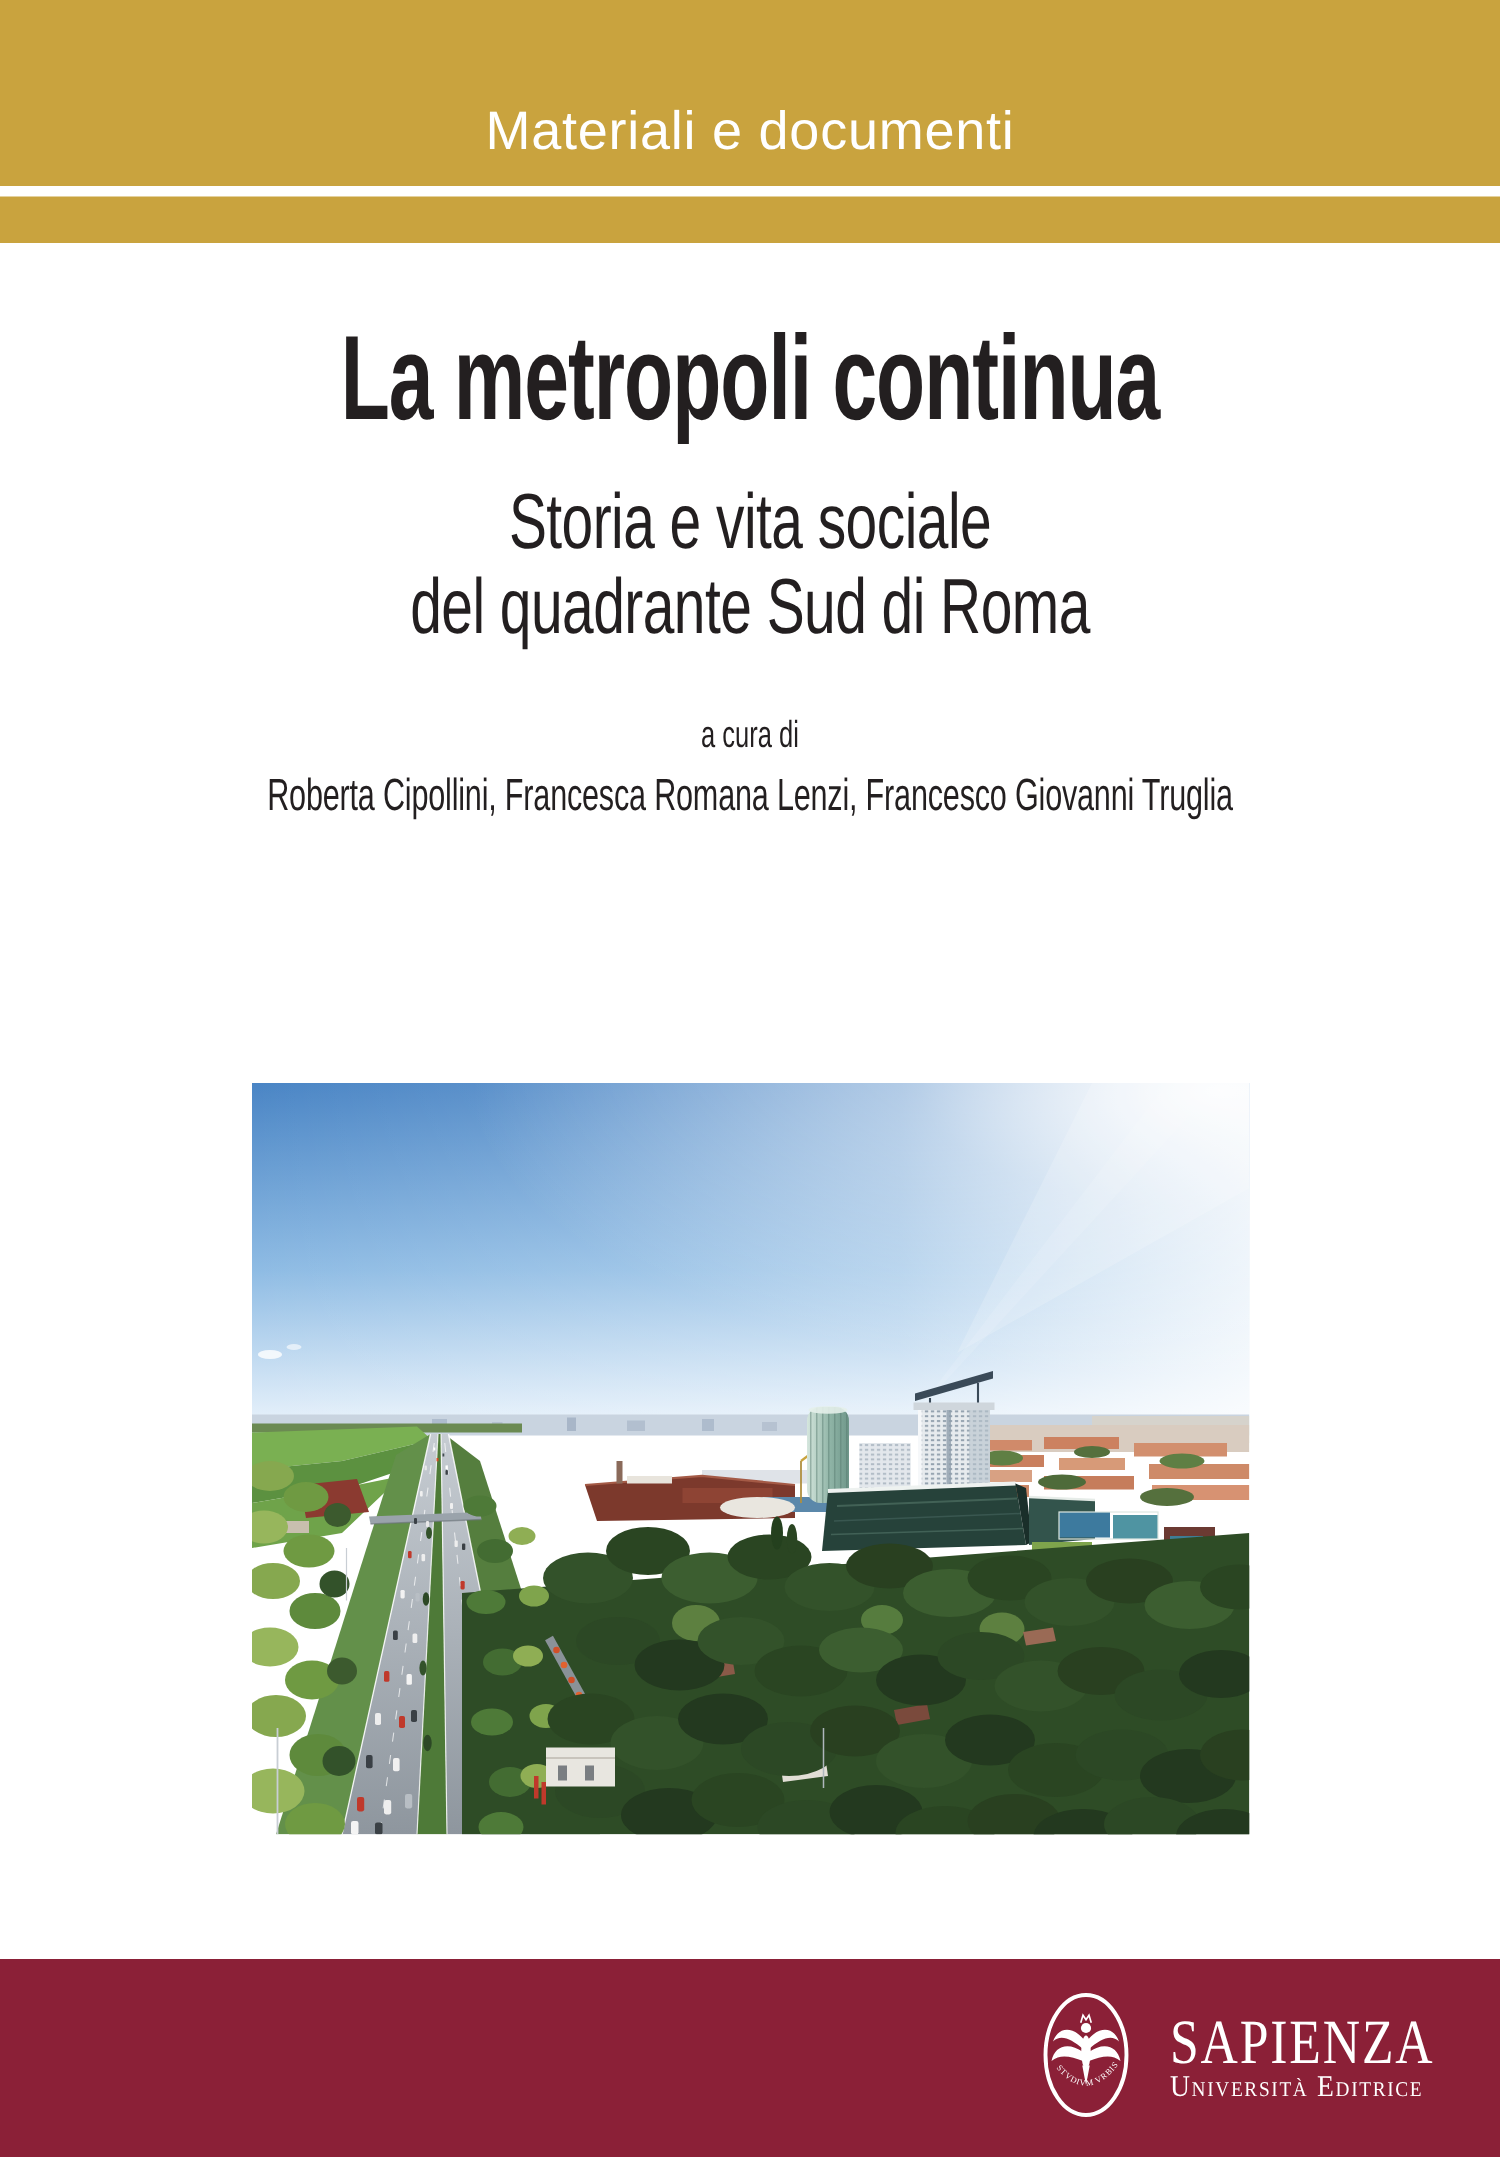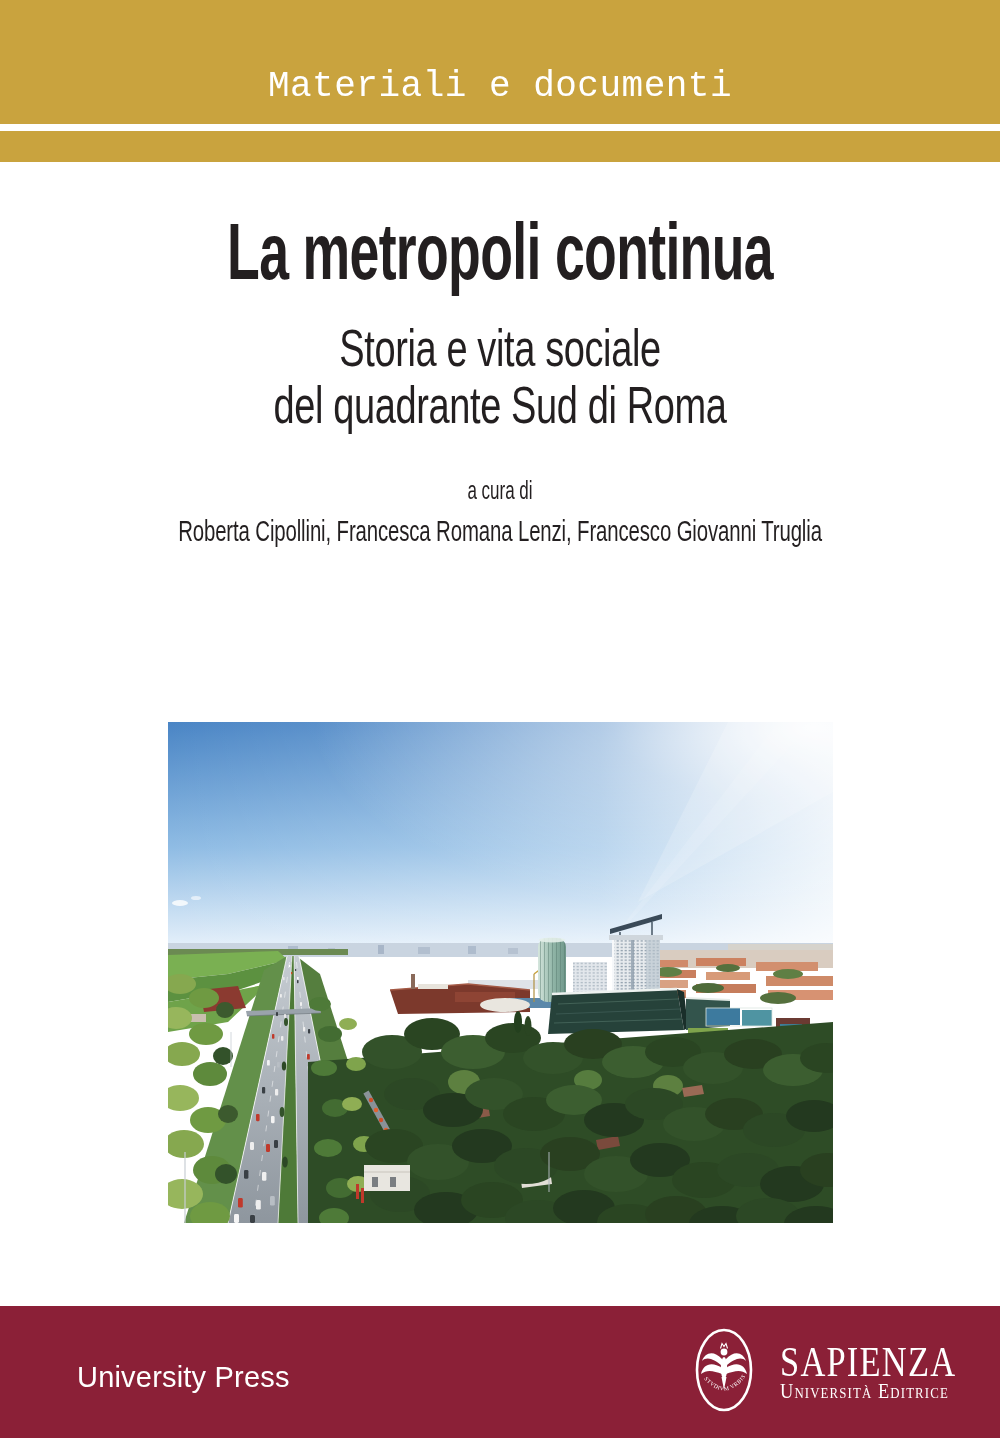--- a/index.html
+++ b/index.html
@@ -6,21 +6,21 @@
   .page{
     position:relative; width:1000px; height:1438px; background:#ffffff;
     overflow:hidden; font-family:"Liberation Sans",sans-serif; color:#231f20;
   }
   
   .band-top{position:absolute;left:0;top:0;width:1000px;height:124px;background:#C9A33E;}
   .band-gap{position:absolute;left:0;top:124px;width:1000px;height:7px;background:#ffffff;}
   .band-top2{position:absolute;left:0;top:131px;width:1000px;height:31px;background:#C9A33E;}
   .series-title{
     position:absolute;left:0;top:66px;width:1000px;text-align:center;
-    font-family:Liberation Mono, monospace;font-size:36px;font-weight:400;color:#ffffff;
+    font-family:Liberation Sans, sans-serif;font-size:36px;font-weight:400;color:#ffffff;
     letter-spacing:0.5px;
   }
   
   .ctext{position:absolute;left:0;width:1000px;text-align:center;transform-origin:500px 0;}
   .book-title{
     top:212px;font-size:80px;font-weight:700;letter-spacing:-1px;
     transform:scaleX(0.67);color:#231f20;line-height:1;
   }
   .book-subtitle{
     top:320px;font-size:52px;font-weight:400;letter-spacing:-0.5px;
@@ -369,21 +369,20 @@
       <rect x="188" y="462" width="3" height="15" fill="#C0392B"></rect>
       <rect x="193" y="466" width="3" height="15" fill="#C0392B"></rect>
 
       <line x1="17" y1="430" x2="17" y2="501" stroke="#C8CED4" stroke-width="1.2"></line>
       <line x1="63" y1="310" x2="63" y2="345" stroke="#C8CED4" stroke-width="0.8"></line>
       <line x1="381" y1="430" x2="381" y2="470" stroke="#AEB6BC" stroke-width="1"></line>
     </svg>
   </div>
 
   <div class="band-bottom">
-    <div class="univ-press">University Press</div>
 
     <svg class="sap-logo" width="60" height="86" viewBox="0 0 60 86">
       <ellipse cx="30" cy="43" rx="27" ry="40" fill="none" stroke="#ffffff" stroke-width="2.6"></ellipse>
       <g fill="#ffffff" stroke="none">
         <circle cx="30" cy="25" r="3.4"></circle>
         <path d="M26.5,21.5 L28,16.5 L30,19.5 L32,16.5 L33.5,21.5" fill="none" stroke="#ffffff" stroke-width="1.1"></path>
         <ellipse cx="30" cy="41" rx="3.2" ry="11"></ellipse>
         <path d="M27.5,50 L30,63 L32.5,50 Z"></path>
         <path d="M28,32 C20,23 11,25 8,34 C13,29 20,32 28,39 Z"></path>
         <path d="M28,41 C18,34 9,37 7,47 C13,42 20,44 28,47 Z"></path>

